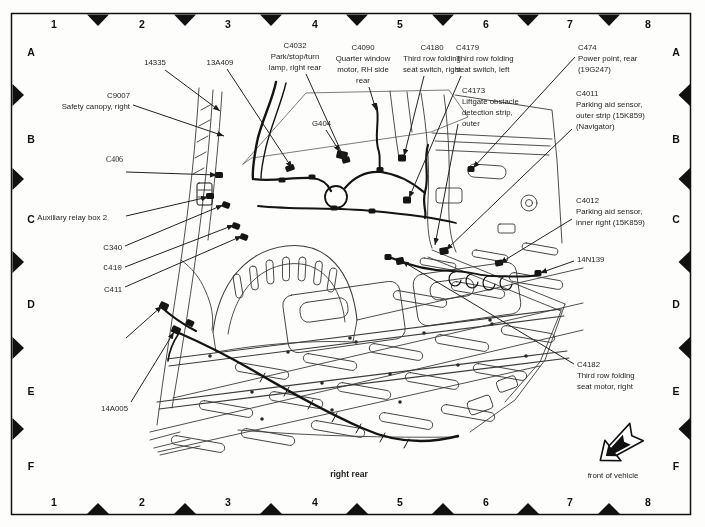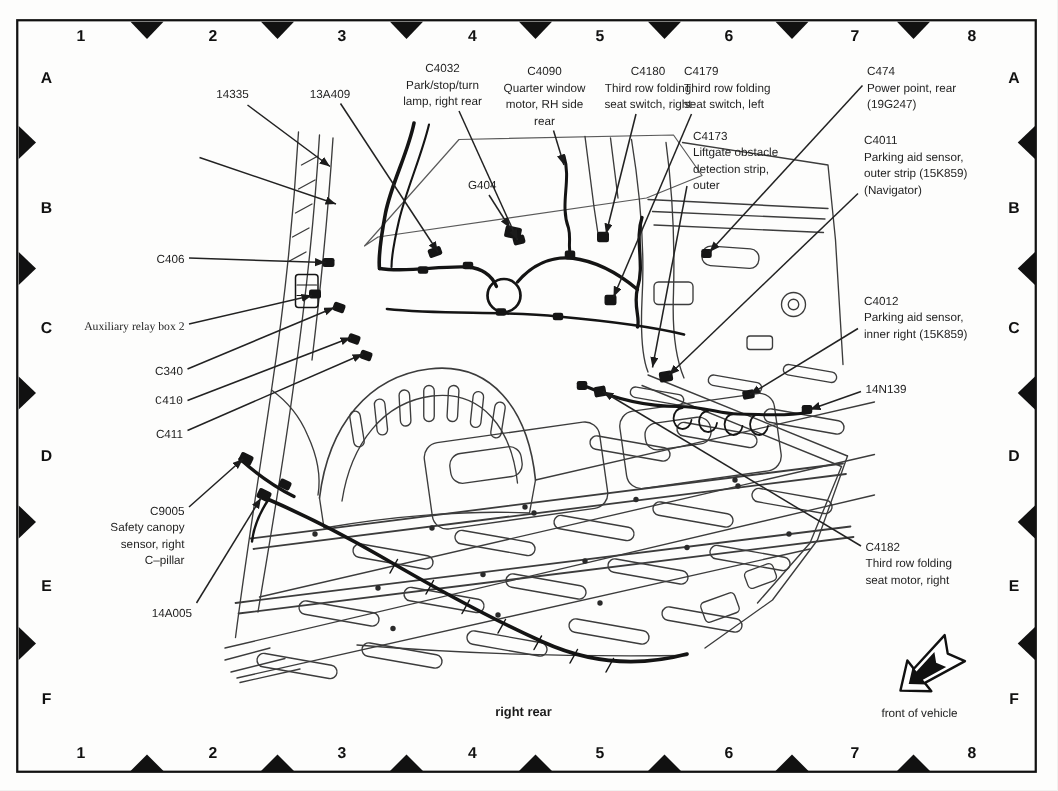--- a/index.html
+++ b/index.html
@@ -321,40 +321,38 @@
         <div>inner right (15K859)</div>
       </div>
       <div class="callout left" style="left: 577px; top: 254px;">
         <div>14N139</div>
       </div>
       <div class="callout left" style="left: 577px; top: 359px;">
         <div>C4182</div>
         <div>Third row folding</div>
         <div>seat motor, right</div>
       </div>
-      <div class="callout right" style="left: 123px; top: 167px;">
+      <div class="callout right" style="left: 130px; top: 90px;">
+        <div>C9007</div>
+        <div>Safety canopy, right</div>
+      </div>
+      <div class="callout right" style="left: 123px; top: 154px; font-family: Liberation Serif, serif;">
         <div>C406</div>
       </div>
-      <div class="callout right" style="left: 123px; top: 212px; font-family: Liberation Serif, serif;">
+      <div class="callout right" style="left: 107px; top: 212px;">
         <div>Auxiliary relay box 2</div>
       </div>
       <div class="callout right" style="left: 122px; top: 242px;">
         <div>C340</div>
       </div>
       <div class="callout right" style="left: 122px; top: 263px; font-family: Liberation Mono, monospace;">
         <div>C410</div>
       </div>
       <div class="callout right" style="left: 122px; top: 284px;">
         <div>C411</div>
-      </div>
-      <div class="callout right" style="left: 123px; top: 335px;">
-        <div>C9005</div>
-        <div>Safety canopy</div>
-        <div>sensor, right</div>
-        <div>C–pillar</div>
       </div>
       <div class="callout right" style="left: 128px; top: 403px;">
         <div>14A005</div>
       </div>
       <div class="callout left" style="left: 312px; top: 118px;">
         <div>G404</div>
       </div>
     </div>
 
   <div class="view-label">right rear</div>

